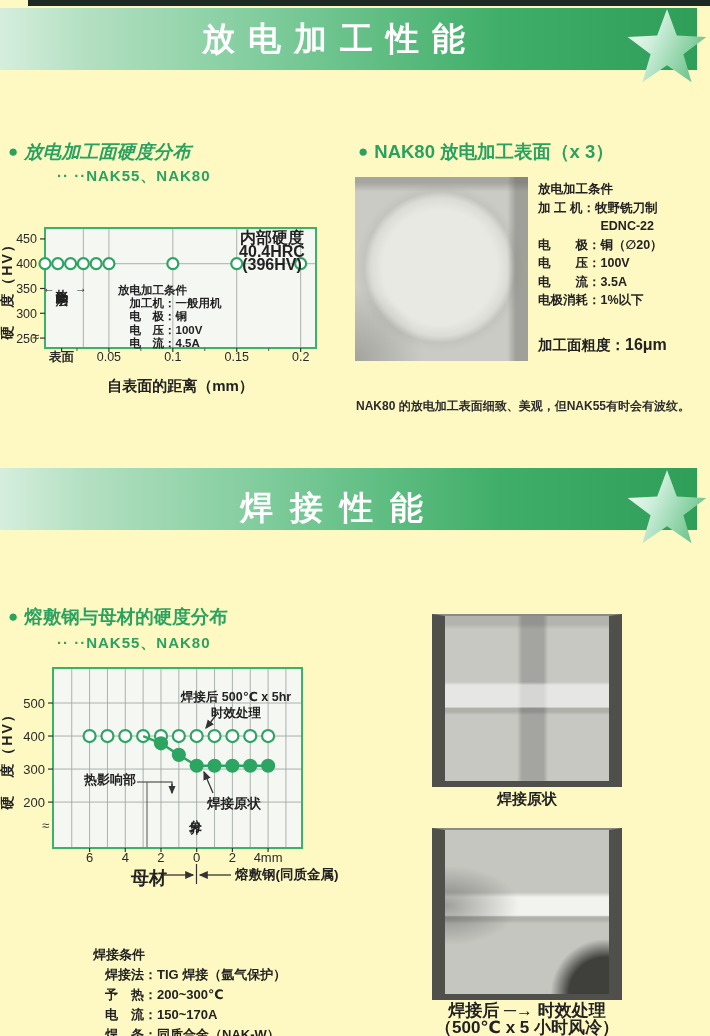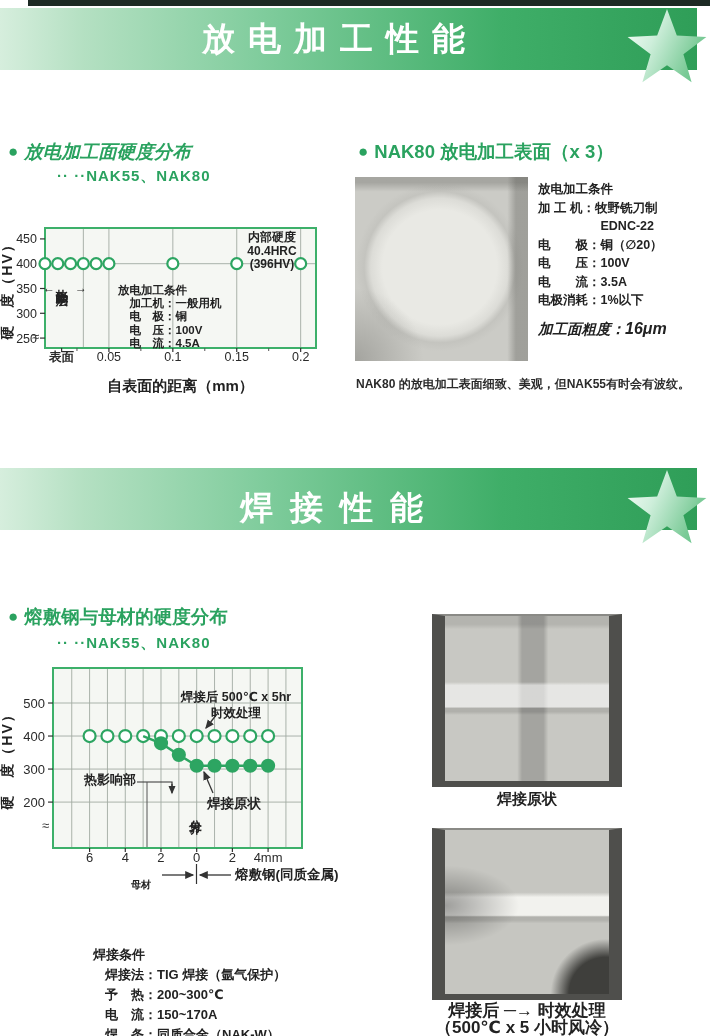--- a/index.html
+++ b/index.html
@@ -1,16 +1,16 @@
 <!DOCTYPE html>
 <html><head>
 <meta charset="utf-8">
 <style>
   html,body{margin:0;padding:0;background:#d8dad9;}
-  .page{position:relative;width:710px;height:1036px;margin:0 auto;background:#ffffff;
+  .page{position:relative;width:710px;height:1036px;margin:0 auto;background:#fef9c3;
         font-family:"Liberation Sans","DejaVu Sans",sans-serif;overflow:hidden;color:#222;}
   .abs{position:absolute;}
   .pre{white-space:pre;}
   .topstrip{position:absolute;left:28px;top:0;width:682px;height:6px;background:#1d2a24;}
   .banner{position:absolute;left:0;width:697px;height:62px;
           background:linear-gradient(90deg,#d6eedd 0,#b4e0c2 12%,#7fcc9c 38%,#3fae68 72%,#2f9e58 100%);
           display:flex;align-items:center;justify-content:center;}
   .banner-title{color:#fff;font-size:33px;font-weight:bold;letter-spacing:13px;padding-right:30px;text-indent:13px;}
   .star{position:absolute;left:626px;width:82px;height:78px;z-index:3;
         background:linear-gradient(115deg,#f4fcf7 5%,#cdeeda 35%,#7ccb98 75%,#58bd80 100%);
@@ -92,21 +92,21 @@
         <circle cx="70.56603773584905" cy="48.70247933884298" r="5.5" fill="#ffffff" stroke="#2da562" stroke-width="2.2"></circle>
         <circle cx="83.34905660377359" cy="48.70247933884298" r="5.5" fill="#ffffff" stroke="#2da562" stroke-width="2.2"></circle>
         <circle cx="96.13207547169812" cy="48.70247933884298" r="5.5" fill="#ffffff" stroke="#2da562" stroke-width="2.2"></circle>
         <circle cx="108.91509433962264" cy="48.70247933884298" r="5.5" fill="#ffffff" stroke="#2da562" stroke-width="2.2"></circle>
         <circle cx="172.83018867924528" cy="48.70247933884298" r="5.5" fill="#ffffff" stroke="#2da562" stroke-width="2.2"></circle>
         <circle cx="236.74528301886792" cy="48.70247933884298" r="5.5" fill="#ffffff" stroke="#2da562" stroke-width="2.2"></circle>
         <circle cx="300.66037735849056" cy="48.70247933884298" r="5.5" fill="#ffffff" stroke="#2da562" stroke-width="2.2"></circle>
         <text x="180.5" y="176" text-anchor="middle" font-size="15" font-weight="bold" fill="#222">自表面的距离（mm）</text>
         <text x="12" y="73" text-anchor="middle" font-size="14" font-weight="bold" fill="#222" letter-spacing="2" transform="rotate(-90 12 73)">硬　度（HV）</text>
       </svg>
-    <div class="ann pre" style="left:230px;top:16px;width:84px;text-align:center;font-size:12px;line-height:13.5px;">内部硬度
+    <div class="ann pre" style="left:230px;top:16px;width:84px;text-align:center;font-size:16px;line-height:13.5px;">内部硬度
 40.4HRC
 (396HV)</div>
     <span class="arrow" style="left:43px;top:66px;">←</span>
     <span class="arrow" style="left:75px;top:66px;">→</span>
     <div class="vtext" style="left:55px;top:64px;height:66px;font-size:12.5px;line-height:14px;">热影响层</div>
     <div class="ann pre" style="left:118px;top:69px;font-size:11.5px;line-height:13.2px;">放电加工条件
 　加工机：一般用机
 　电　极：铜
 　电　压：100V
 　电　流：4.5A</div>
@@ -125,24 +125,24 @@
          radial-gradient(circle 84px at 49% 49%,#e9e9e4 0 68%,#dcdcd7 82%,#c4c4bf 90%,#cbcbc6 100%);
        background-color:#cfcfca;"></div>
 
   <div class="cond pre" style="left:538px;top:180px;font-size:12.5px;line-height:18.5px;">放电加工条件
 加 工 机：牧野铣刀制
 　　　　　EDNC-22
 电　　极：铜（∅20）
 电　　压：100V
 电　　流：3.5A
 电极消耗：1%以下</div>
-  <div class="abs" style="left:538px;top:320px;font-style:italic;">
+  <div class="abs" style="left:538px;top:336px;">
     <span style="font-size:14.5px;font-weight:700;">加工面粗度：</span><span style="font-size:16px;font-weight:600;">16μm</span>
   </div>
-  <div class="abs" style="left:356px;top:376px;font-size:12px;font-weight:600;color:#2b2b2b;">NAK80 的放电加工表面细致、美观，但NAK55有时会有波纹。</div>
+  <div class="abs" style="left:356px;top:398px;font-size:12px;font-weight:600;color:#2b2b2b;">NAK80 的放电加工表面细致、美观，但NAK55有时会有波纹。</div>
 
   <div class="banner" style="top:468px;">
     <div class="banner-title" style="letter-spacing:17px;margin-top:19px;">焊接性能</div>
   </div>
   <div class="star" style="top:470px;"></div>
 
 
   <div class="sec-head" style="left:8px;top:604px;">
     <span class="bullet">●</span><span>熔敷钢与母材的硬度分布</span>
   </div>
@@ -223,21 +223,21 @@
       <line x1="147" y1="122" x2="147" y2="187" stroke="#555" stroke-width="1"></line>
       <line x1="196.5" y1="204" x2="196.5" y2="224" stroke="#333" stroke-width="1.2"></line>
       <line x1="162" y1="215" x2="193" y2="215" stroke="#333" stroke-width="1.3" marker-end="url(#arr)"></line>
       <line x1="231" y1="215" x2="200" y2="215" stroke="#333" stroke-width="1.3" marker-end="url(#arr)"></line>
     </svg>
     <div class="ann pre" style="left:150px;top:29px;width:172px;text-align:center;font-size:12.5px;line-height:16px;">焊接后 500℃ x 5hr
 时效处理</div>
     <div class="ann" style="left:207px;top:135px;font-size:13.5px;">焊接原状</div>
     <div class="ann" style="left:84px;top:111px;font-size:13px;text-align:right;">热影响部</div>
     <div class="vtext" style="left:186px;top:150px;height:38px;font-size:13px;">分界</div>
-    <div class="ann" style="left:131px;top:206px;font-size:10px;margin-top:12px;">母材</div>
+    <div class="ann" style="left:131px;top:206px;font-size:18px;">母材</div>
     <div class="ann" style="left:235px;top:206px;font-size:13.5px;">熔敷钢(同质金属)</div>
     <span class="break-mark" style="left:42px;top:158px;">≈</span>
   </div>
 
   <div class="photo-frame grain" style="left:432px;top:614px;width:190px;height:173px;
        background:
          linear-gradient(180deg,rgba(0,0,0,.10) 0 5%,transparent 8% 40%,rgba(255,255,255,.55) 42% 55%,rgba(0,0,0,.12) 56% 58%,transparent 60% 100%),
          linear-gradient(90deg,transparent 0 44%,rgba(0,0,0,.18) 47% 60%,transparent 63% 100%);
        background-color:#c8c8c3;"></div>
   <div class="caption" style="left:432px;top:790px;width:190px;font-size:15px;">焊接原状</div>

